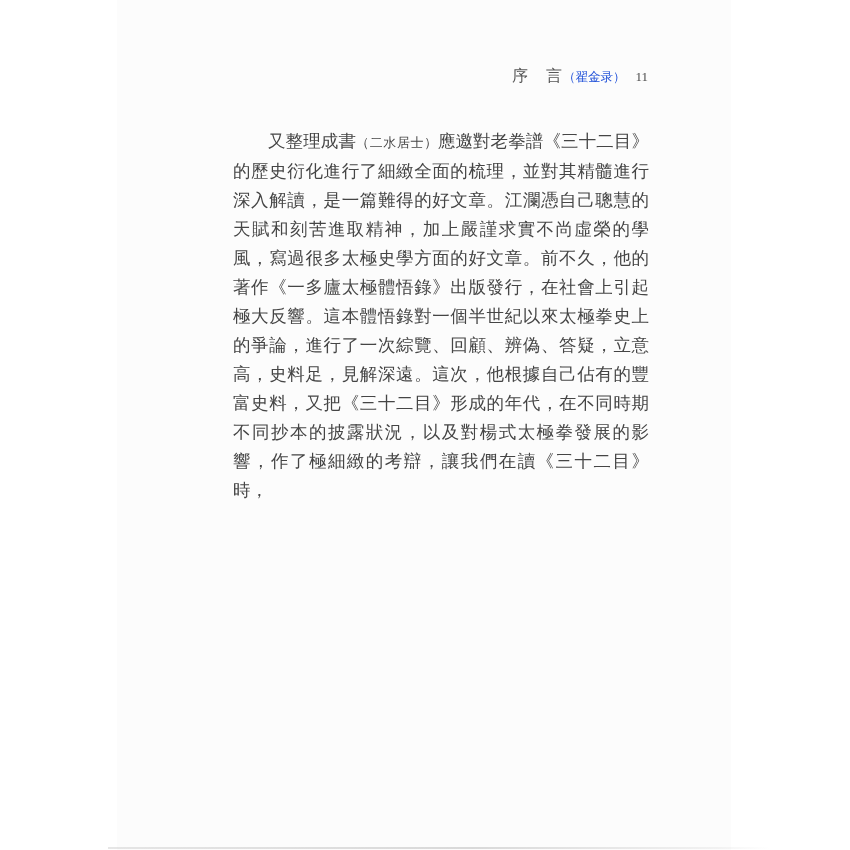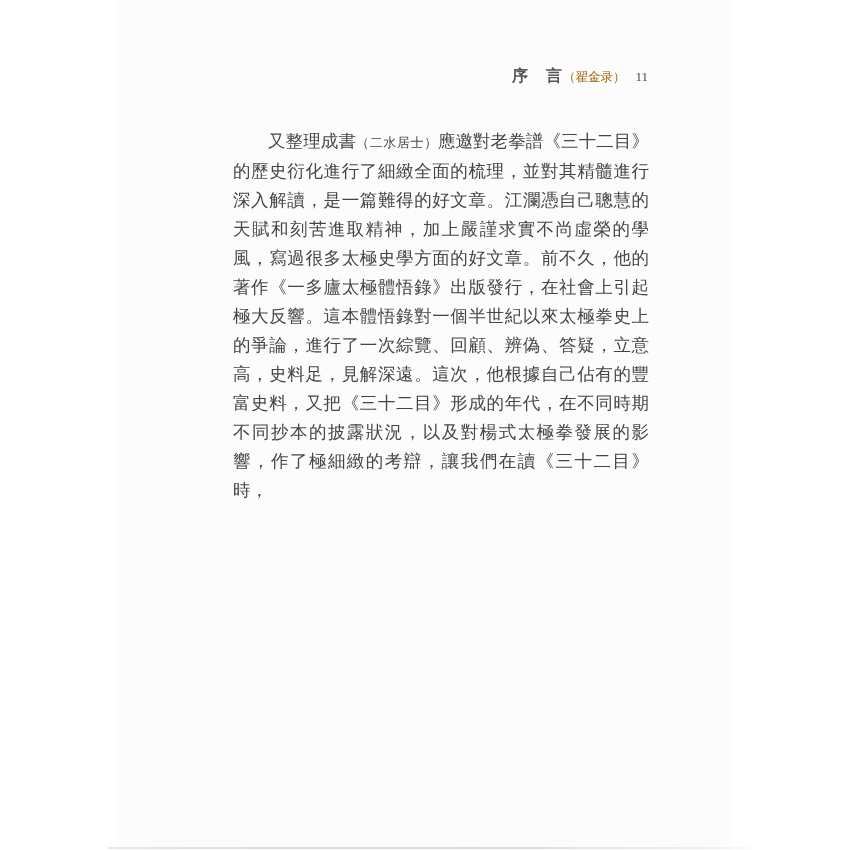--- a/index.html
+++ b/index.html
@@ -28,25 +28,24 @@
     top: 66px;
     left: 0;
     width: 531px;
     text-align: right;
     font-size: 16px;
     color: #565656;
     white-space: nowrap;
   }
   .running-head .section-title {
     letter-spacing: 1px;
-    font-weight: bold;
   }
   .running-head .annotation {
     font-size: 12.5px;
-    color: #a16207;
+    color: #1d4ed8;
   }
   .running-head .pagenum {
     font-size: 13px;
     margin-left: 10px;
     color: #4c4c4c;
   }
   .text-block {
     position: absolute;
     left: 116px;
     top: 127px;

